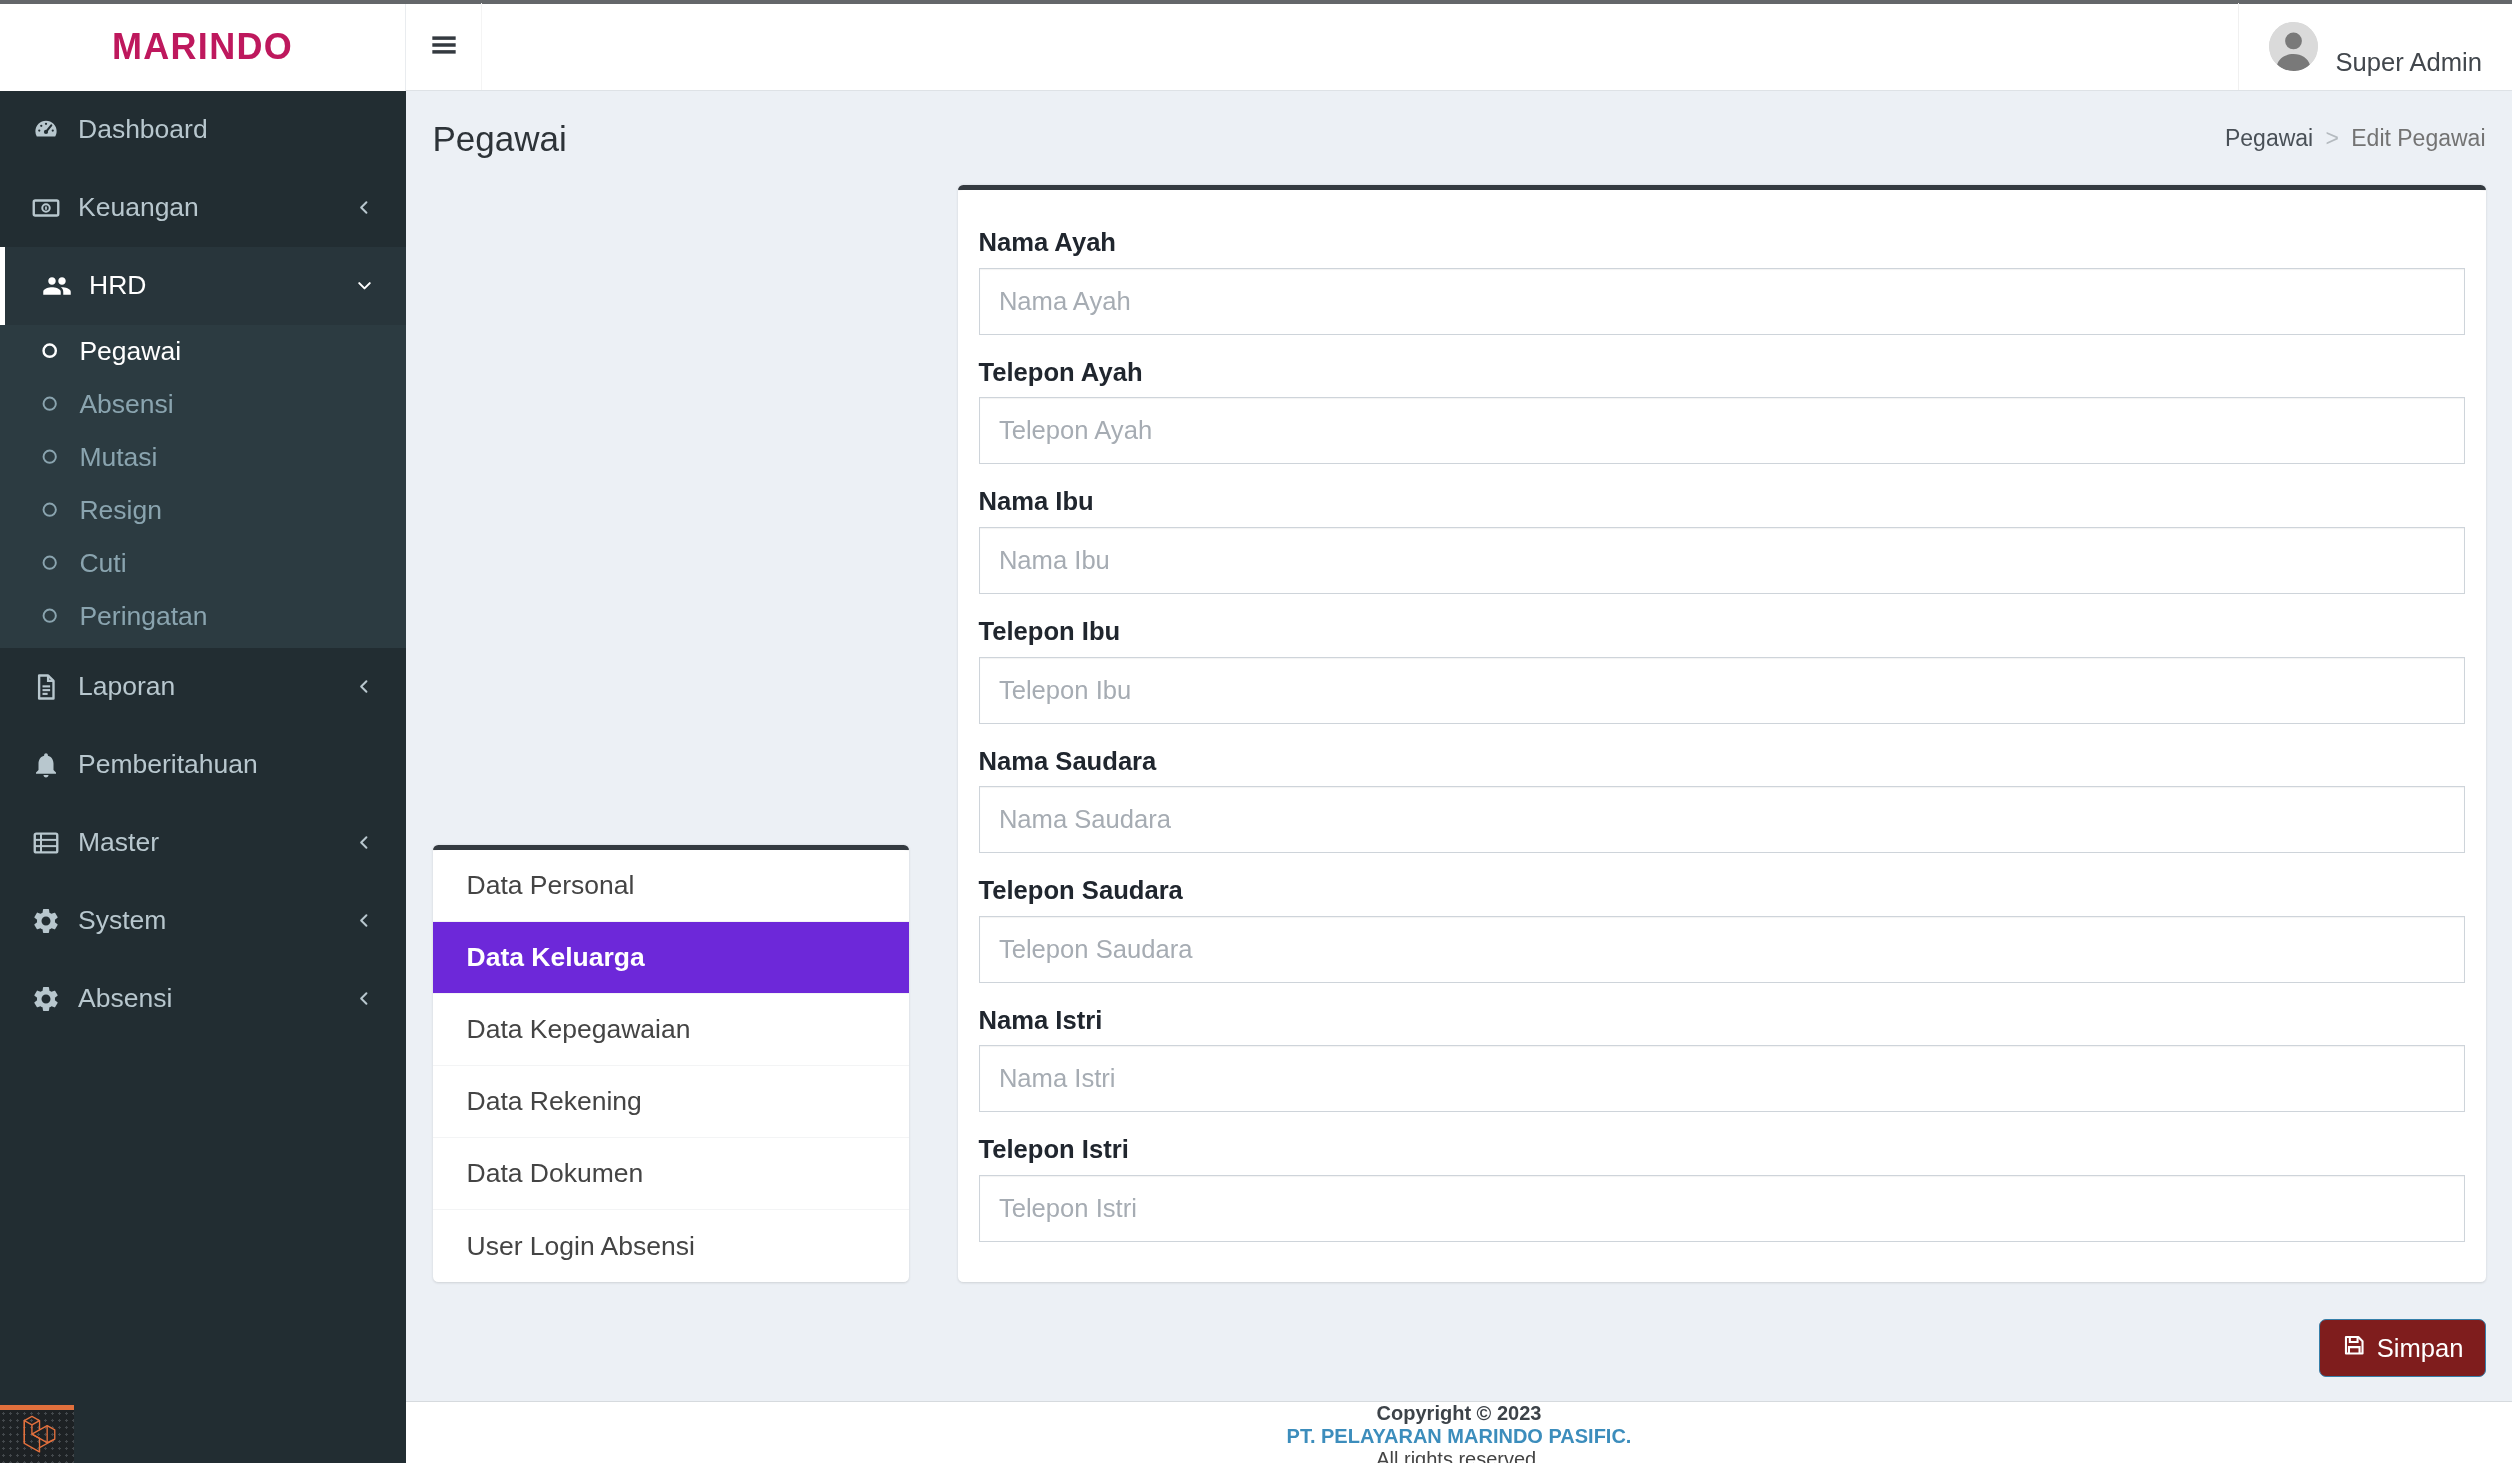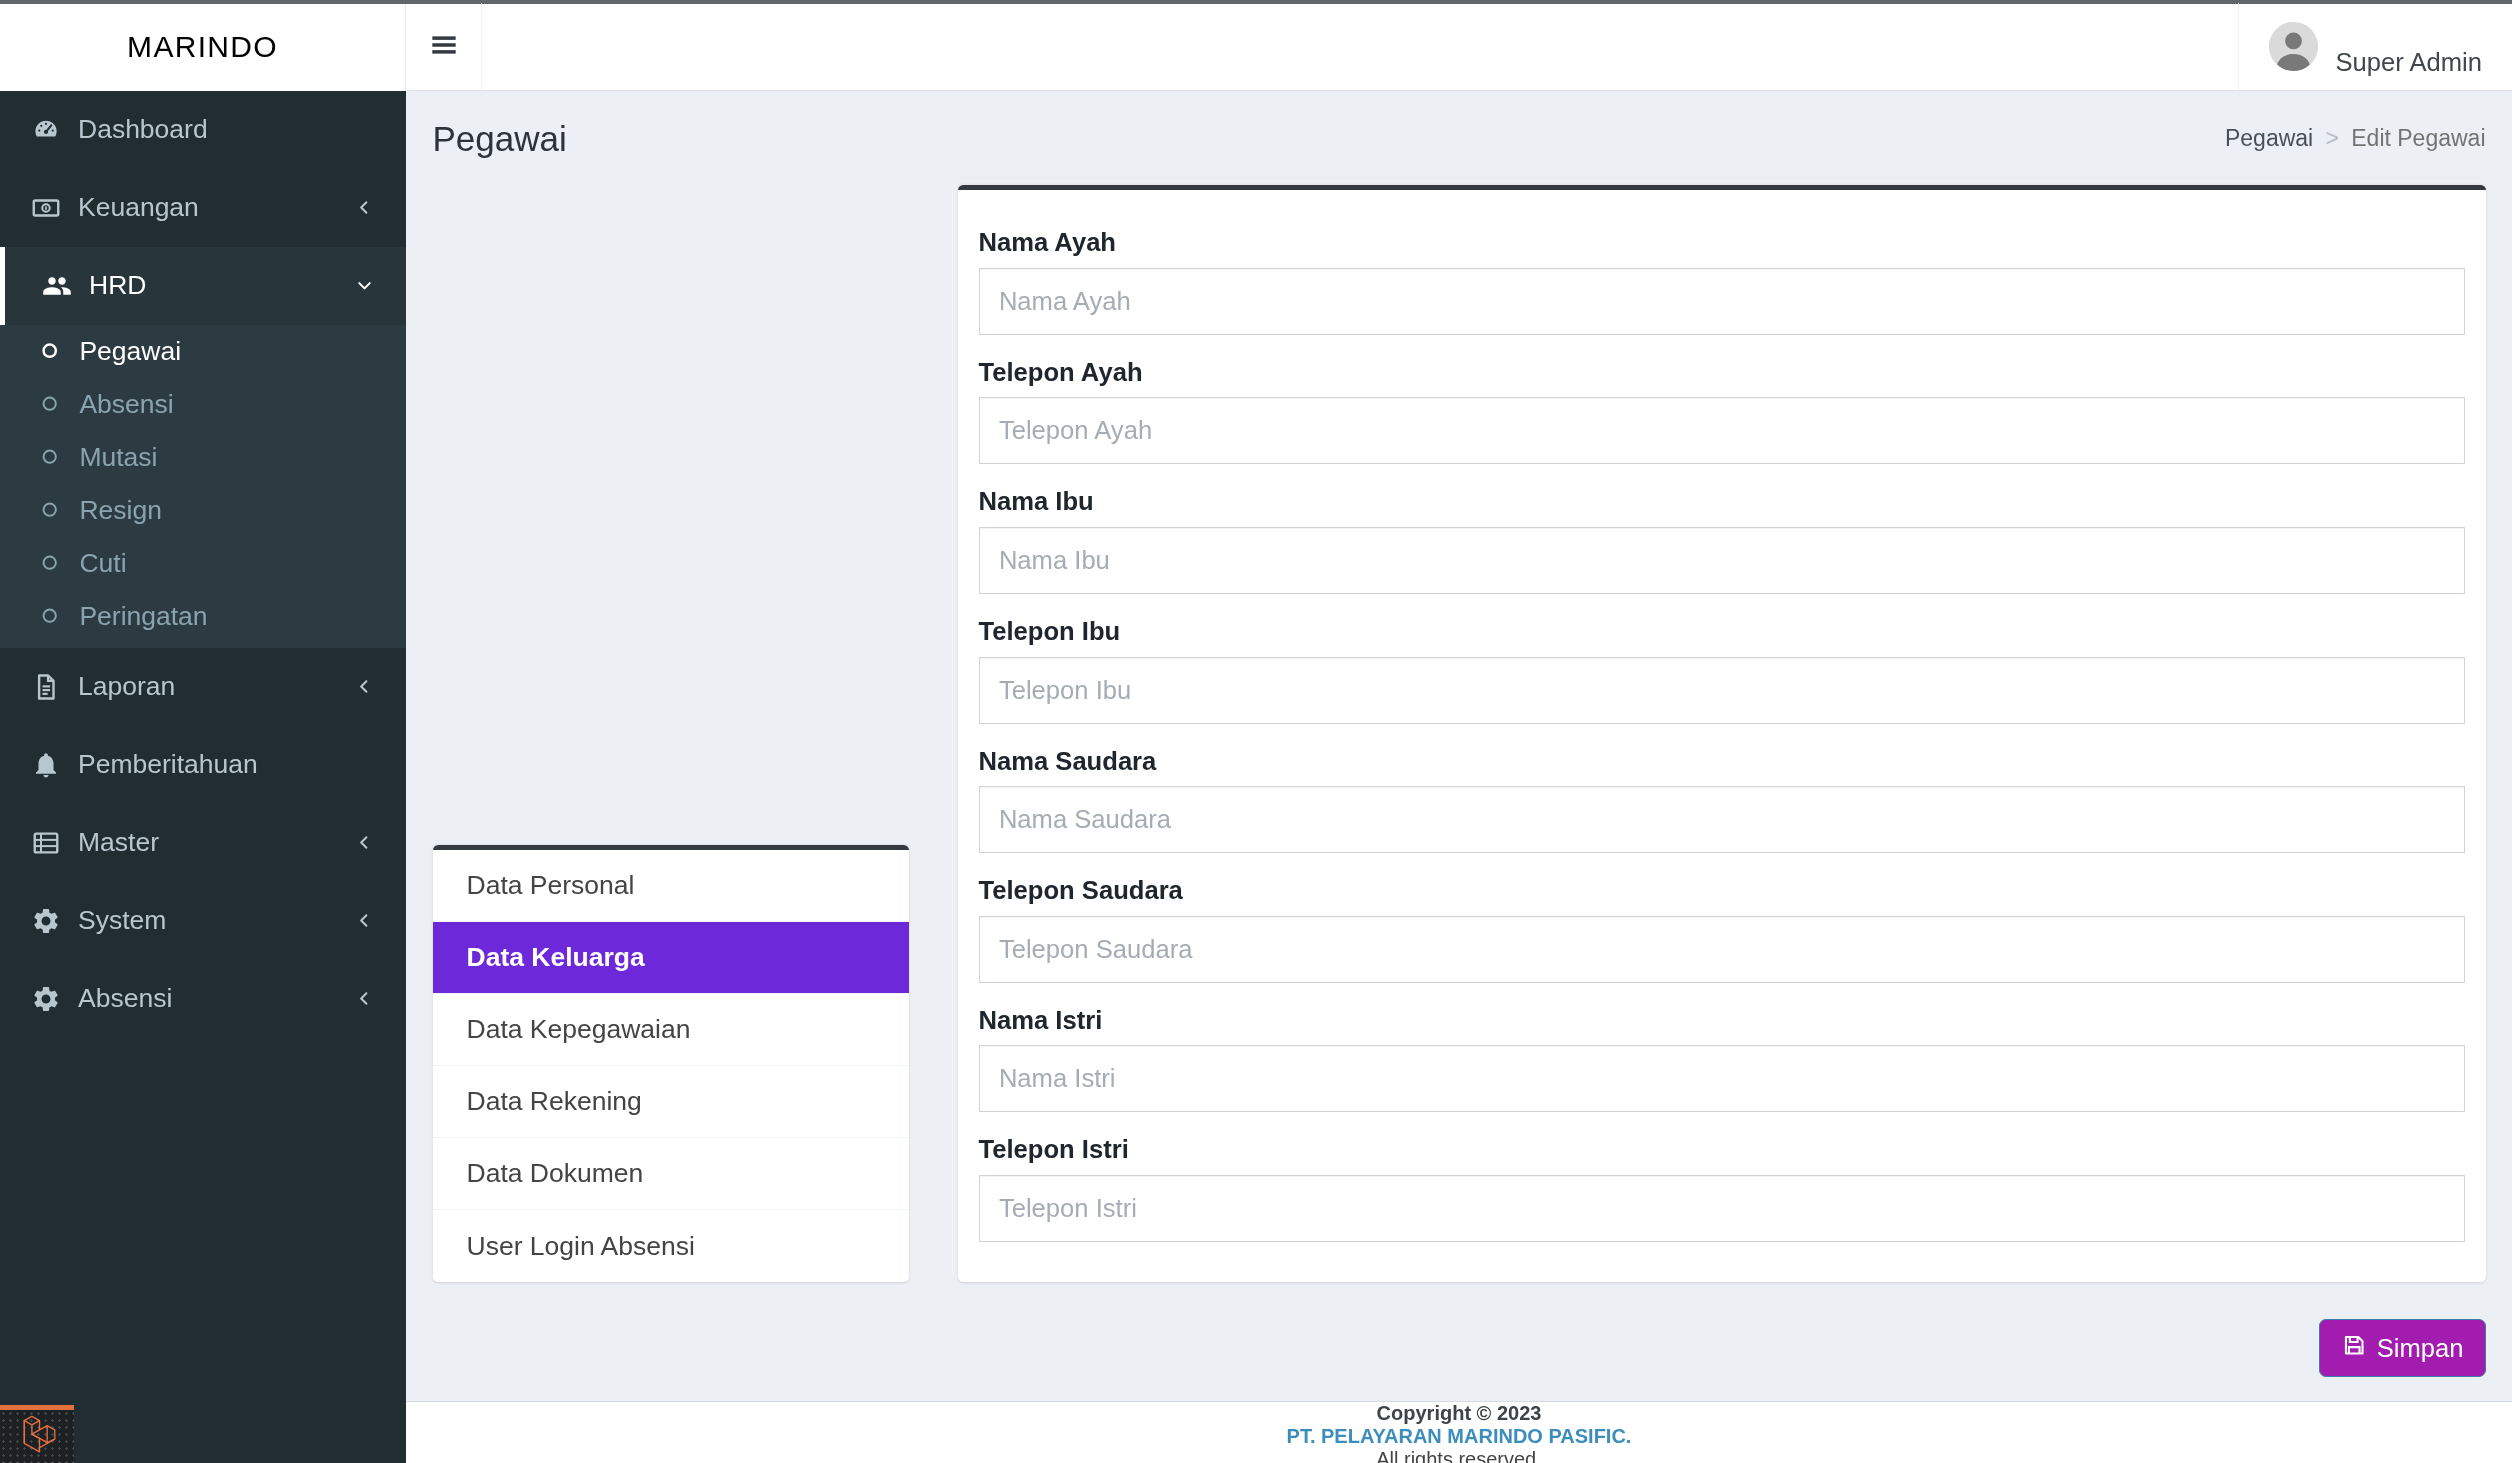--- a/index.html
+++ b/index.html
@@ -12,21 +12,21 @@
   .top-strip { height:3.5px; width:100%; background:#64676a; }
 
   .app { display:flex; width:2512px; height:1460px; }
 
   
   .sidebar { width:406px; min-width:406px; background:#222d32; display:flex; flex-direction:column; }
   .logo {
     height:87px; background:#ffffff; border-right:0.9px solid #e9ecef;
     display:flex; align-items:center; justify-content:center;
   }
-  .logo span { font-size:30px; font-weight:400; letter-spacing:1.3px; color:#000000; }
+  .logo span { font-size:36px; font-weight:700; letter-spacing:1.3px; color:#be185d; }
   .menu { display:flex; flex-direction:column;justify-content:space-between; }
   .nav-item {
     height:78px; display:flex; align-items:center; padding:0 30px;
     color:#b8c7ce; font-size:26.5px; cursor:pointer; text-decoration:none;
   }
   .nav-icon { width:32px; height:32px; margin-right:16px; display:flex; align-items:center; justify-content:center; flex:0 0 32px; }
   .nav-icon svg { width:30px; height:30px; }
   .nav-label { flex:1; white-space:nowrap; }
   .chev { width:23px; height:23px; display:flex; align-items:center; justify-content:center; }
   .chev svg { width:23px; height:23px; }
@@ -97,21 +97,21 @@
     width:100%; height:67px; border:0.9px solid #ced4da; border-radius:0;
     padding:0 19.4px; font-size:25.6px; color:#495057; background:#fff; outline:none;
     box-shadow:inset 0 0.9px 0.9px rgba(0,0,0,0.05);
     font-family:"Liberation Sans","DejaVu Sans",sans-serif;
   }
   .form-control::placeholder { color:#a6acb3; opacity:1; }
 
   .actions { display:flex; justify-content:flex-end; margin-top:37px; }
   .btn-save {
     display:flex; align-items:center; gap:8.8px; height:58px; padding:0 21px;
-    background:#a21caf; border:0.9px solid #367fa9; border-radius:7px;
+    background:#7f1d1d; border:0.9px solid #367fa9; border-radius:7px;
     color:#ffffff; font-size:25.6px; cursor:pointer;
     font-family:"Liberation Sans","DejaVu Sans",sans-serif;
   }
   .btn-save svg { width:26.5px; height:26.5px; }
 
   
   .footer {
     height:63px; background:#ffffff; border-top:0.9px solid #d6dade;
     display:flex; align-items:center; padding:0 26.5px; font-size:20px; color:#444;flex-direction:column;
   }

